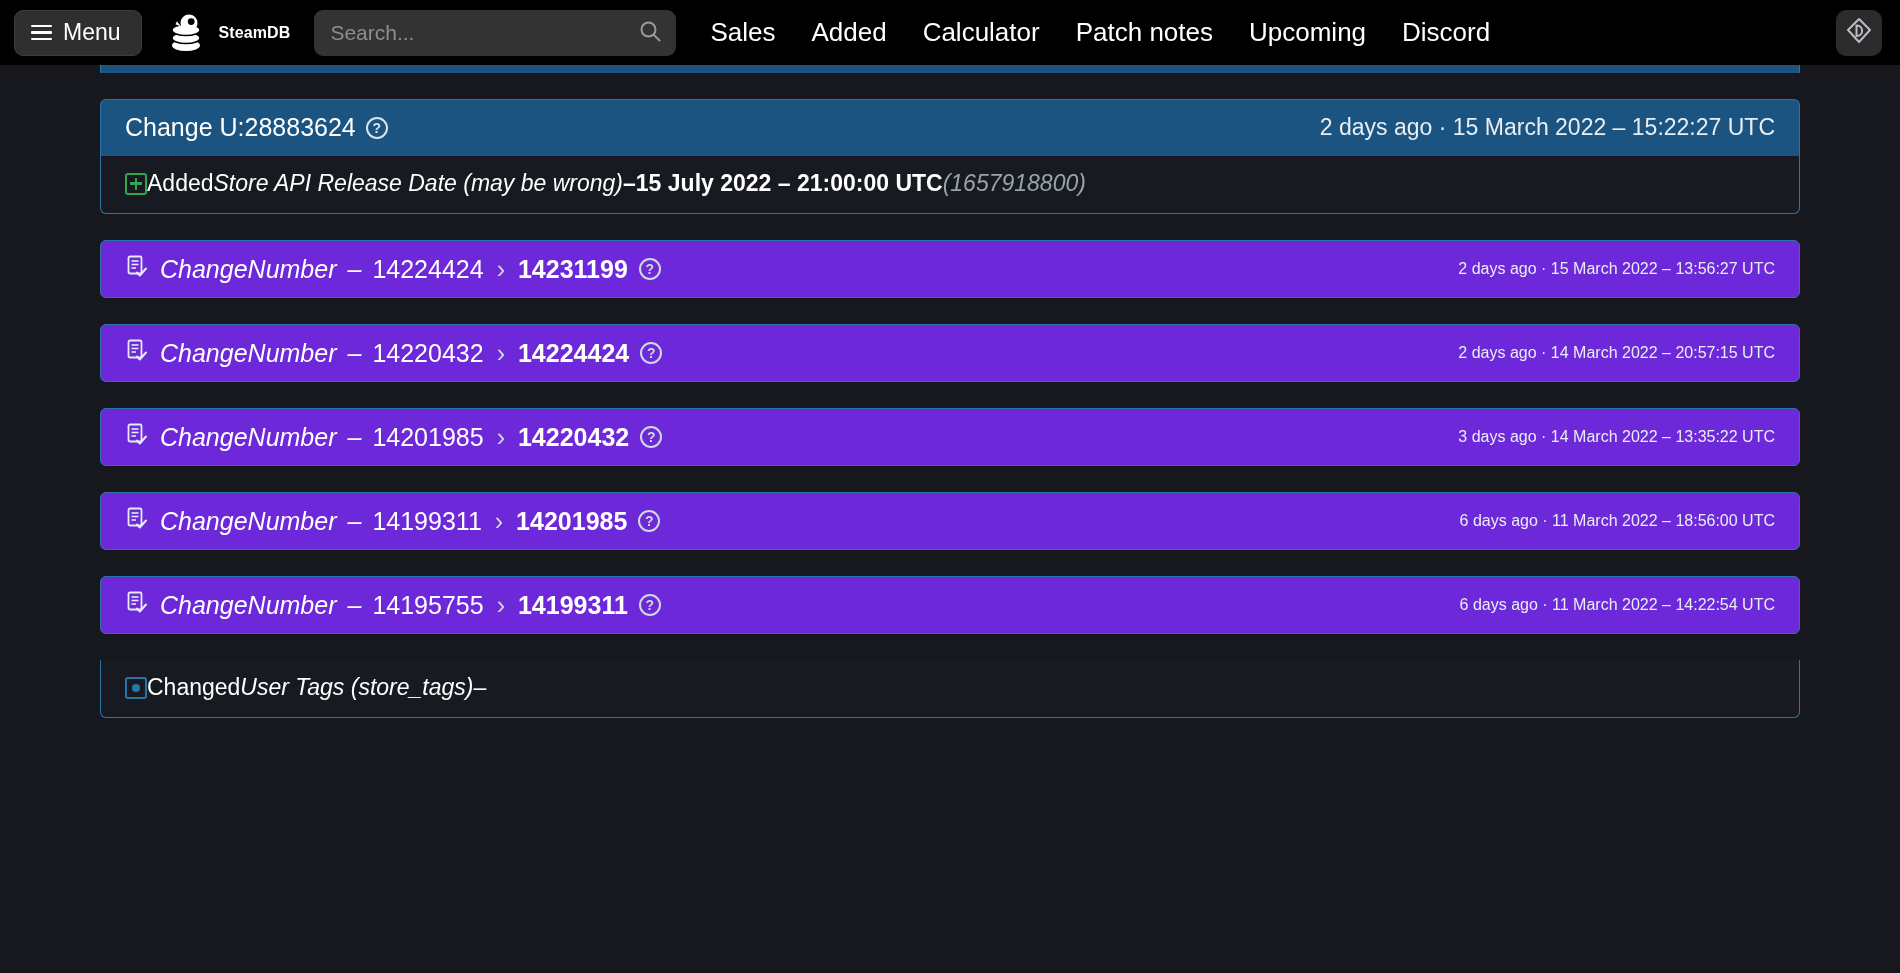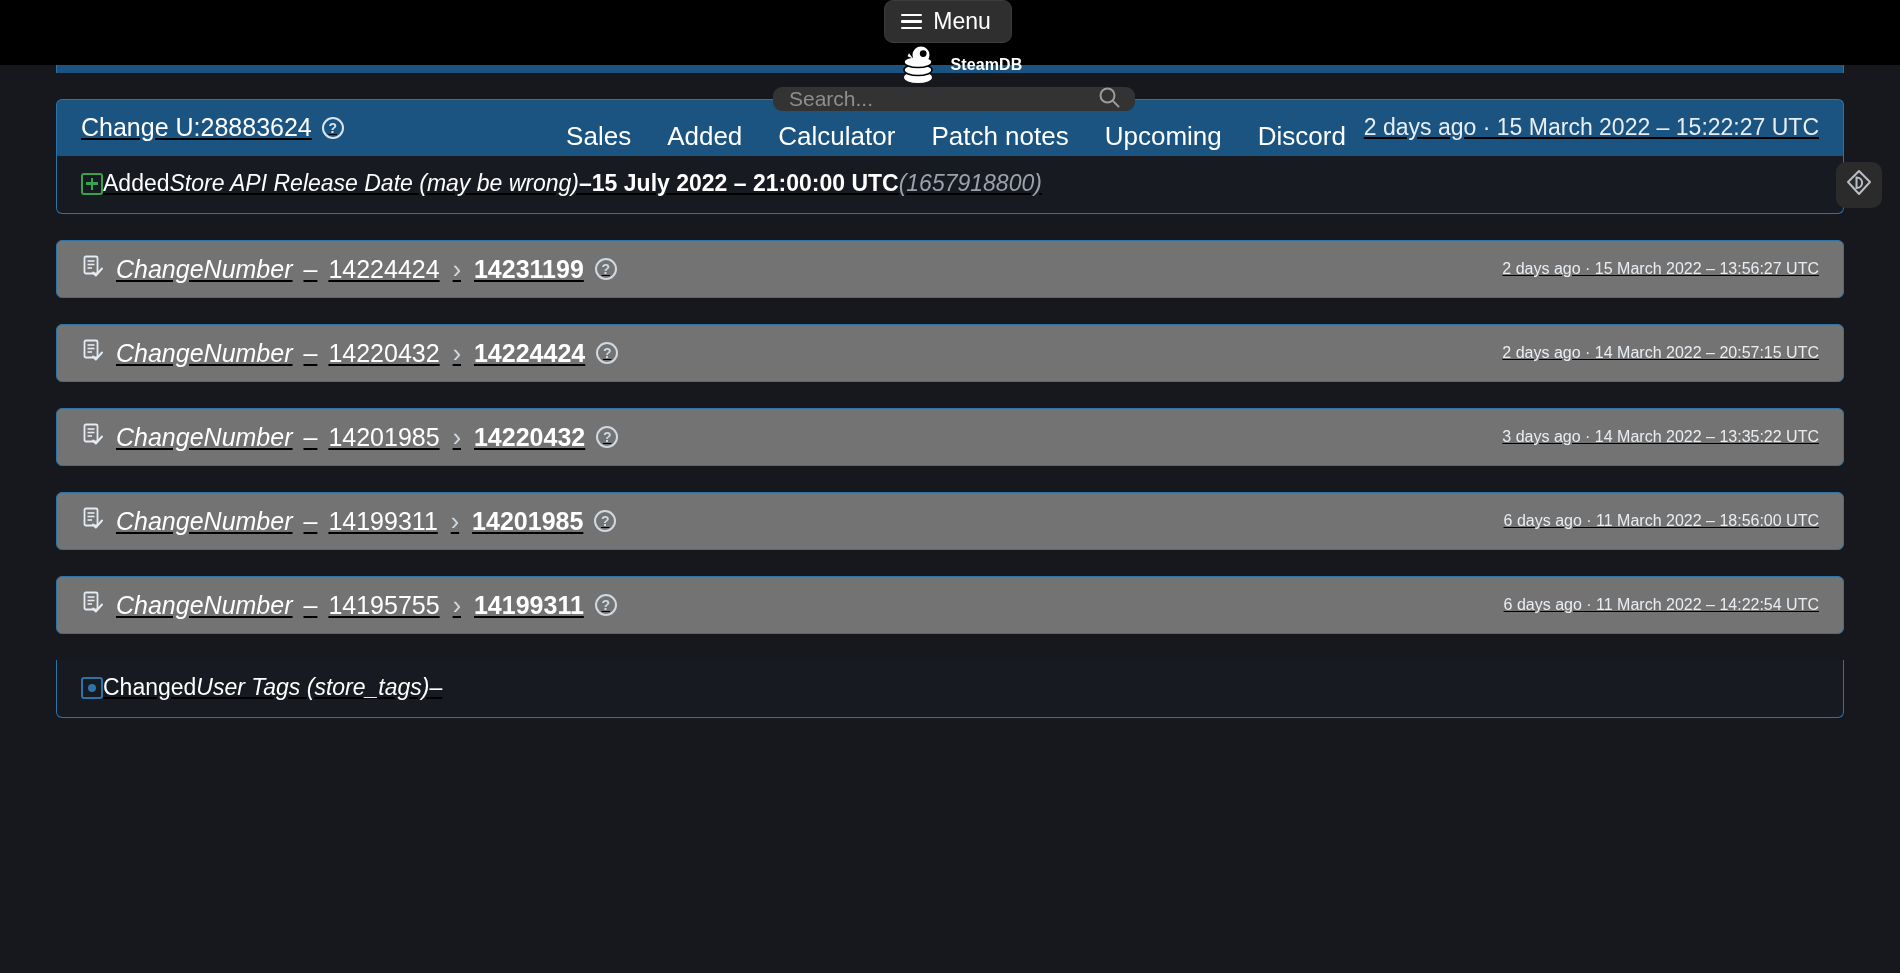--- a/index.html
+++ b/index.html
@@ -15,21 +15,20 @@
 
   
   .header {
     height: 65px;
     background: #000000;
     display: flex;
     align-items: center;
     padding: 0 18px 0 14px;
     position: relative;
     z-index: 20;
-    flex-direction: column;
   }
   .menu-btn {
     display: flex; align-items: center; gap: 11px;
     background: #2f2f2f;
     border: 1px solid #3c3c3c;
     border-radius: 9px;
     color: #ffffff;
     font-size: 23px;
     padding: 9px 20px 9px 16px;
     cursor: pointer;
@@ -37,21 +36,21 @@
     height: 46px;
   }
   .hamburger { display: inline-flex; flex-direction: column; gap: 4px; }
   .hamburger i { display: block; width: 21px; height: 2.5px; background: #fff; border-radius: 1px; }
 
   .brand { display: flex; align-items: center; gap: 11px; margin-left: 22px; text-decoration: none; }
   .brand-logo { width: 44px; height: 44px; display: block; }
   .brand-name { color: #ffffff; font-size: 16px; font-weight: bold; letter-spacing: .1px; }
 
   .search-wrap {
-    margin-left: 12px;
+    margin-left: 24px;
     position: relative;
     width: 362px; height: 46px;
     background: #333333;
     border-radius: 9px;
     display: flex; align-items: center;
   }
   .search-input {
     flex: 1; height: 100%;
     background: transparent; border: 0; outline: none;
     color: #e6e6e6; font-size: 21px;
@@ -70,23 +69,22 @@
   .header-right { margin-left: auto; display: flex; align-items: center; }
   .login-btn {
     width: 46px; height: 46px; border-radius: 10px;
     background: #2b2b2b;
     display: flex; align-items: center; justify-content: center;
     cursor: pointer;
   }
 
   
   .content {
-    padding: 0 56px;
+    padding: 0 100px;
     position: relative;
-    text-decoration: underline;
   }
 
   .card { margin-bottom: 26px; }
 
   .card-header {
     background: #1b5480;
     border: 1px solid #2c74a8;
     border-radius: 6px;
     display: flex; align-items: center;
     justify-content: space-between;
@@ -131,21 +129,21 @@
     width: 22px; height: 22px; border-radius: 50%;
     border: 2px solid #cfd9e2; color: #cfd9e2;
     font-size: 14px; font-weight: bold; line-height: 1;
     flex: none; cursor: help; font-family: "Liberation Sans", sans-serif;
   }
   .card-header .help { border-color: #d8e4ee; color: #d8e4ee; }
 
   .doc-icon { flex: none; }
 
   .row-flat {
-    background: #737373;
+    background: #6d28d9;
     border: 1px solid #2c74a8;
     border-radius: 6px;
     display: flex; align-items: center; justify-content: space-between;
     padding: 13px 24px;
     color: #ffffff;
     font-size: 25px;
     margin-bottom: 26px;
     cursor: pointer;
   }
   .row-flat .left { display: flex; align-items: center; gap: 11px; min-width: 0; }

